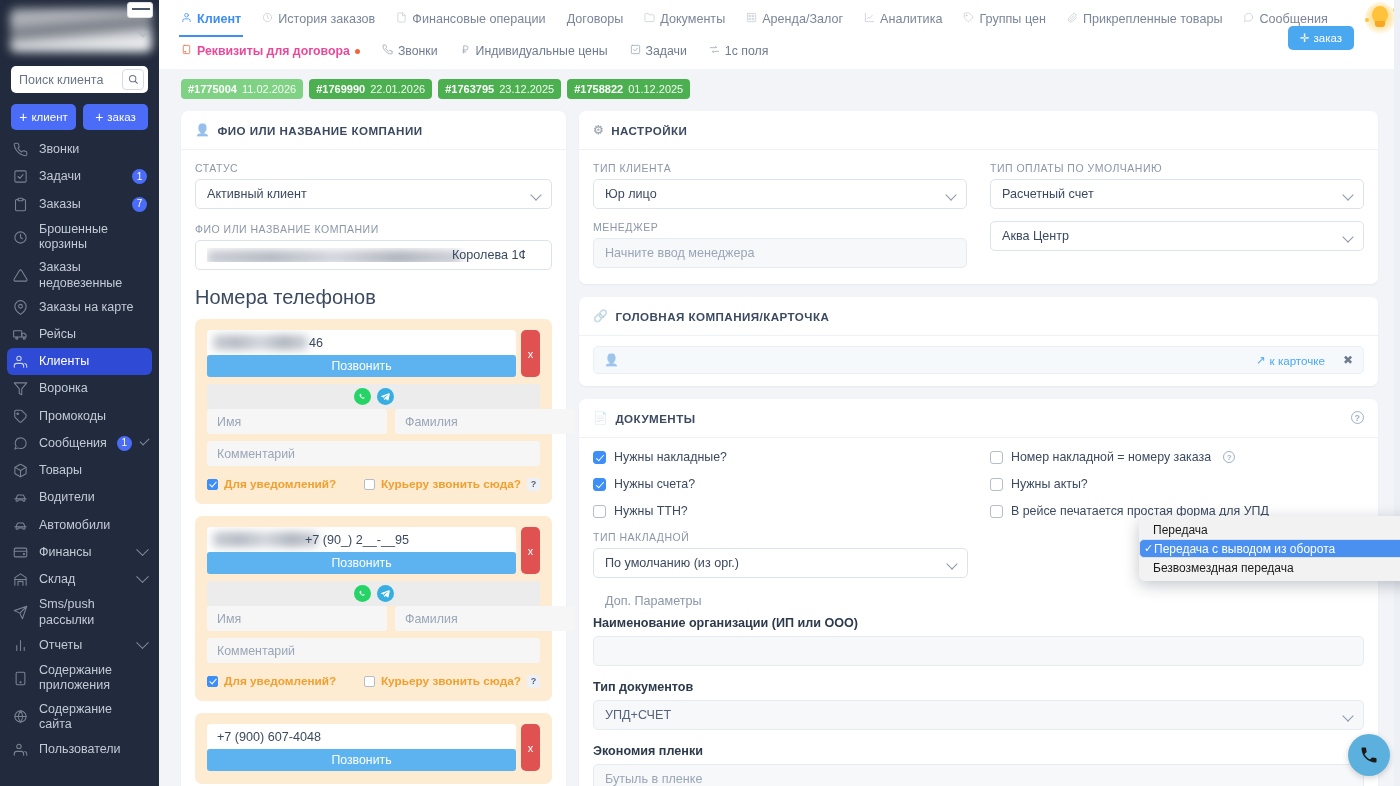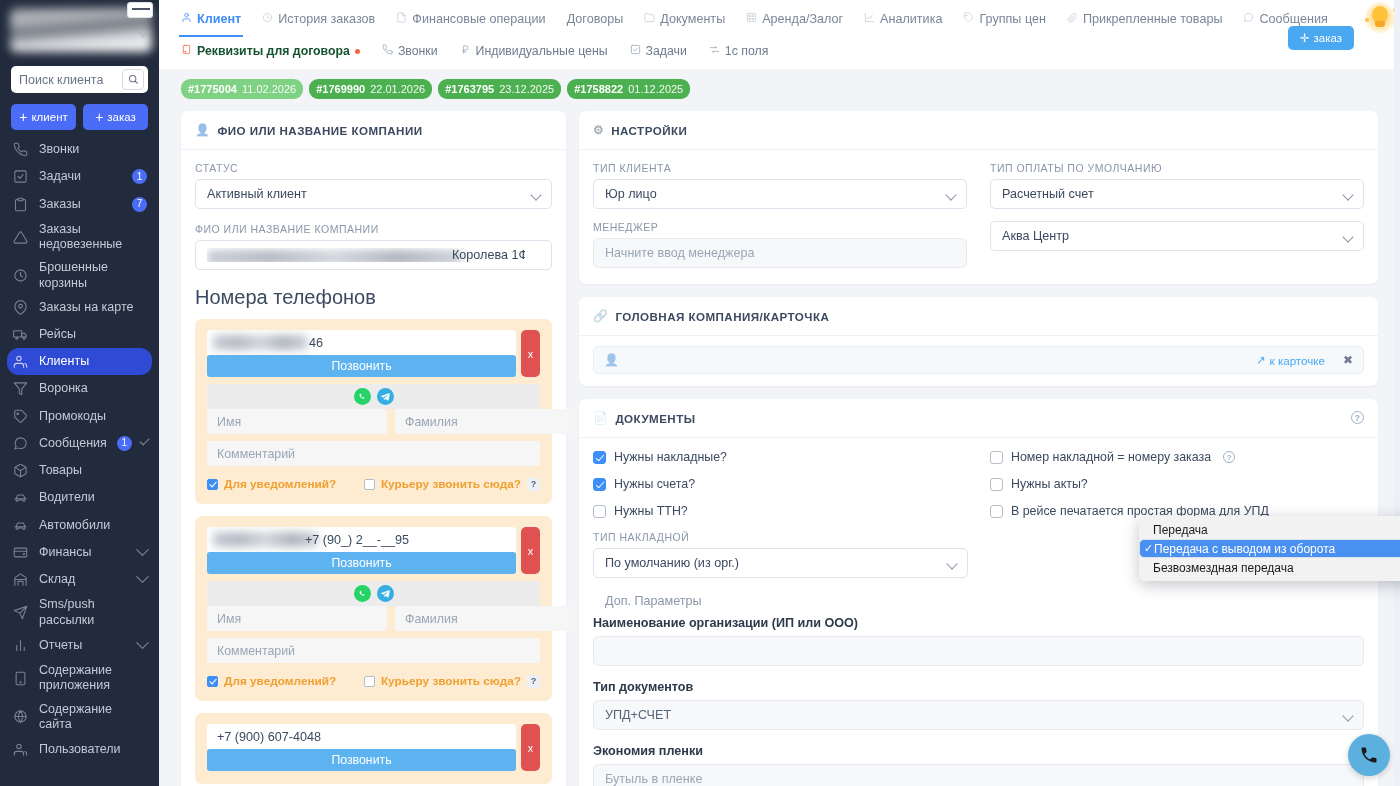--- a/index.html
+++ b/index.html
@@ -66,21 +66,21 @@
   .sb-btn .plus { font-size:14px; font-weight:300; line-height:1; }
   .sb-nav { margin-top:4px; }
   .sb-item {
     display:flex; align-items:center; gap:10px;
     padding:6px 12px; min-height:26px; cursor:pointer;
     color:#c3cad6; font-size:12.5px; position:relative;
     line-height:1.22;
   }
   .sb-item.two-line { padding-top:4px; padding-bottom:4px; }
   .sb-item.active {
-    background:#2f4bd6; color:#fff; border-radius:12px;
+    background:#2f4bd6; color:#fff; border-radius:6px;
     margin:0 7px; padding-left:5px;
   }
   .sb-ico { width:17px; flex:0 0 17px; display:flex; align-items:center; justify-content:center; opacity:.75; }
   .sb-ico svg { display:block; }
   .sb-label { flex:1; }
   .sb-badge {
     background:#4a6cf7; color:#fff; border-radius:9px;
     min-width:15px; height:15px; font-size:10px;
     display:flex; align-items:center; justify-content:center; padding:0 4px;
   }
@@ -99,21 +99,21 @@
   .tab.active:after {
     content:""; position:absolute; left:-2px; right:-2px; bottom:0; height:2px; background:#3d8ef7;
   }
   .tab .ti { opacity:.55; font-size:11.5px; }
   .tab.active .ti { opacity:1; }
   .subtabs-row {
     display:flex; align-items:center; gap:22px; height:32px;
     font-size:12.3px; color:#6f7b8f; padding-bottom:4px;
   }
   .subtab { display:flex; align-items:center; gap:5px; cursor:pointer; white-space:nowrap; }
-  .subtab.accent { color:#14532d; font-weight:600;text-align:center; }
+  .subtab.accent { color:#ec4899; font-weight:600;text-align:center; }
   .dot-orange { width:5px; height:5px; border-radius:50%; background:#f4643c; display:inline-block; }
 
   .order-btn {
     position:absolute; right:46px; top:26px;
     background:#4aa8f0; color:#fff; border-radius:5px;
     height:24px; padding:0 12px; display:flex; align-items:center; gap:4px;
     font-size:11.5px; cursor:pointer;
   }
   .bulb {
     position:absolute; right:5px; top:2px; width:30px; height:34px;
@@ -127,21 +127,21 @@
     background:#ffc23c; border-radius:50% 50% 45% 45%;
   }
   .bulb .base {
     position:absolute; left:10px; top:19px; width:10px; height:6px;
     background:#f6a623; border-radius:0 0 3px 3px;
   }
   .bulb .spark { position:absolute; width:4px; height:4px; border-radius:50%; background:#ffc23c; }
 
   .badges-row { display:flex; gap:6px; padding:10px 22px 0 22px; }
   .badge-order {
-    background:#4cb050; color:#fff; font-size:11px; border-radius:9px;
+    background:#4cb050; color:#fff; font-size:11px; border-radius:4px;
     padding:4px 7px; display:flex; gap:5px; cursor:pointer;
   }
   .badge-order.first { background:#7fd183; }
   .badge-order .num { font-weight:700; }
   .badge-order .dt { opacity:.93; }
 
   .columns { display:flex; gap:13px; padding:12px 22px 0 22px; height:660px; }
   .col-left { width:385px; flex:0 0 385px; }
   .col-right { flex:1; }
 
@@ -343,33 +343,33 @@
               <path d="M16 4h2a2 2 0 0 1 2 2v14a2 2 0 0 1-2 2H6a2 2 0 0 1-2-2V6a2 2 0 0 1 2-2h2"></path>
               <rect x="8" y="2" width="8" height="4" rx="1"></rect>
             </svg>
           </span>
           <span class="sb-label">Заказы</span>
           <span class="sb-badge">7</span>
         </div>
         <div class="sb-item two-line">
           <span class="sb-ico">
             <svg width="15" height="15" viewBox="0 0 24 24" fill="none" stroke="#97a0ae" stroke-width="1.7" stroke-linecap="round" stroke-linejoin="round">
-              <path d="M10.3 3.9L1.8 18a2 2 0 0 0 1.7 3h17a2 2 0 0 0 1.7-3L13.7 3.9a2 2 0 0 0-3.4 0z"></path>
-            </svg>
-          </span>
-          <span class="sb-label">Заказы недовезенные</span>
-        </div>
-        <div class="sb-item two-line">
-          <span class="sb-ico">
-            <svg width="15" height="15" viewBox="0 0 24 24" fill="none" stroke="#97a0ae" stroke-width="1.7" stroke-linecap="round" stroke-linejoin="round">
               <circle cx="12" cy="12" r="9"></circle>
               <path d="M12 7v5l3 2"></path>
             </svg>
           </span>
           <span class="sb-label">Брошенные корзины</span>
+        </div>
+        <div class="sb-item two-line">
+          <span class="sb-ico">
+            <svg width="15" height="15" viewBox="0 0 24 24" fill="none" stroke="#97a0ae" stroke-width="1.7" stroke-linecap="round" stroke-linejoin="round">
+              <path d="M10.3 3.9L1.8 18a2 2 0 0 0 1.7 3h17a2 2 0 0 0 1.7-3L13.7 3.9a2 2 0 0 0-3.4 0z"></path>
+            </svg>
+          </span>
+          <span class="sb-label">Заказы недовезенные</span>
         </div>
         <div class="sb-item two-line">
           <span class="sb-ico">
             <svg width="15" height="15" viewBox="0 0 24 24" fill="none" stroke="#97a0ae" stroke-width="1.7" stroke-linecap="round" stroke-linejoin="round">
               <path d="M21 10c0 7-9 13-9 13s-9-6-9-13a9 9 0 0 1 18 0z"></path>
               <circle cx="12" cy="10" r="3"></circle>
             </svg>
           </span>
           <span class="sb-label">Заказы на карте</span>
         </div>

